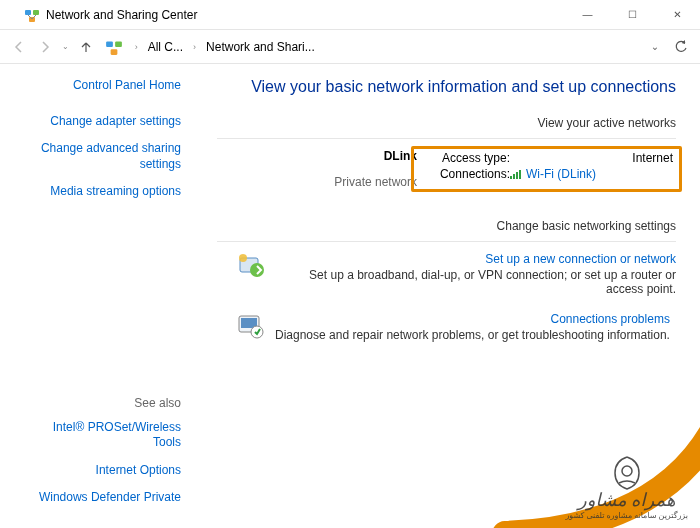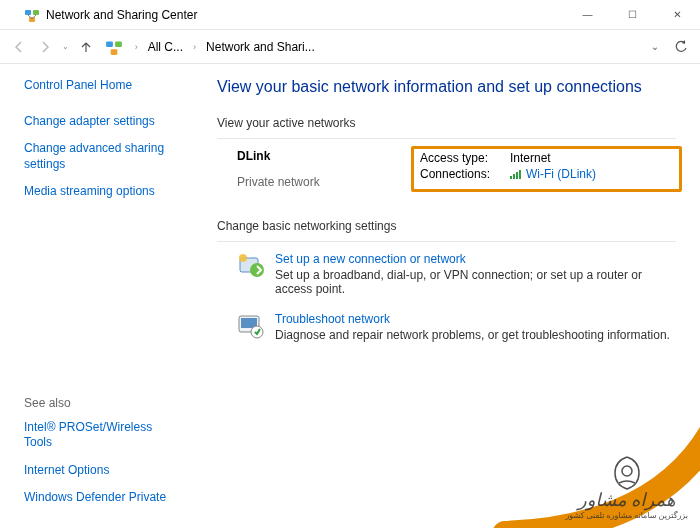--- a/index.html
+++ b/index.html
@@ -36,21 +36,21 @@
     }
     .navbtn { width: 22px; height: 22px; display: flex; align-items: center; justify-content: center; color: #888; border-radius: 2px; }
     .navbtn.disabled { color: #ccc; }
     .updown { font-size: 8px; line-height: 6px; color: #888; padding: 0 2px;}
     .crumbicon { width: 18px; height: 18px; margin: 0 4px; }
     .crumbs { display: flex; align-items: center; gap: 2px; flex: 1; }
     .crumbs span { padding: 2px 4px; }
     .crumb-sep { color: #888; font-size: 9px; }
     .refresh { margin-left: auto; }
     
-    .content { display: flex; height: calc(528px - 64px); }
+    .content { display: flex; height: calc(528px - 64px); text-align: right; }
     .sidebar { width: 195px; padding: 14px 14px 10px 24px; display: flex; flex-direction: column; }
     .sidebar .link { color: #0066cc; margin-bottom: 12px; cursor: pointer; line-height: 1.3; }
     .sidebar .spacer { flex: 1; }
     .sidebar .seealso { color: #666; margin: 16px 0 10px 0; }
     .main { flex: 1; padding: 14px 24px 14px 22px; position: relative; }
     .main h1 { font-size: 16px; font-weight: 400; color: #003399; margin-bottom: 20px; }
     .section-label { color: #333; margin-bottom: 8px; }
     .hr { border-top: 1px solid #e6e6e6; margin-bottom: 10px; }
     .active-net { display: flex; margin-left: 20px; margin-bottom: 30px; }
     .net-left { flex: 1; }
@@ -194,21 +194,21 @@
         </div>
       </div>
       <div class="option">
         <svg class="opt-icon" viewBox="0 0 28 28">
           <rect x="2" y="4" width="20" height="16" rx="2" fill="#eef3f8" stroke="#888"></rect>
           <rect x="4" y="6" width="16" height="10" fill="#5a8fc4"></rect>
           <circle cx="20" cy="20" r="6" fill="#fff" stroke="#888"></circle>
           <path d="M18 20 L20 22 L23 17" stroke="#2e9e3f" stroke-width="2" fill="none"></path>
         </svg>
         <div class="opt-text">
-          <div class="opt-title">Troubleshoot network</div>
+          <div class="opt-title">Connections problems</div>
           <div class="opt-desc">Diagnose and repair network problems, or get troubleshooting information.</div>
         </div>
       </div>
     </div>
 
     <svg class="arrow-svg" viewBox="0 0 330 310">
       <path d="M 60 300 Q 320 290  300 10" stroke="#e68a00" stroke-width="26" fill="none" stroke-linecap="round"></path>
       <path d="M 270 35 L 300 -2 L 330 40 Z" fill="#e68a00" transform="translate(-4,6)"></path>
       <path d="M 275 30 L 302 0 L 325 38" fill="#e68a00"></path>
     </svg>

